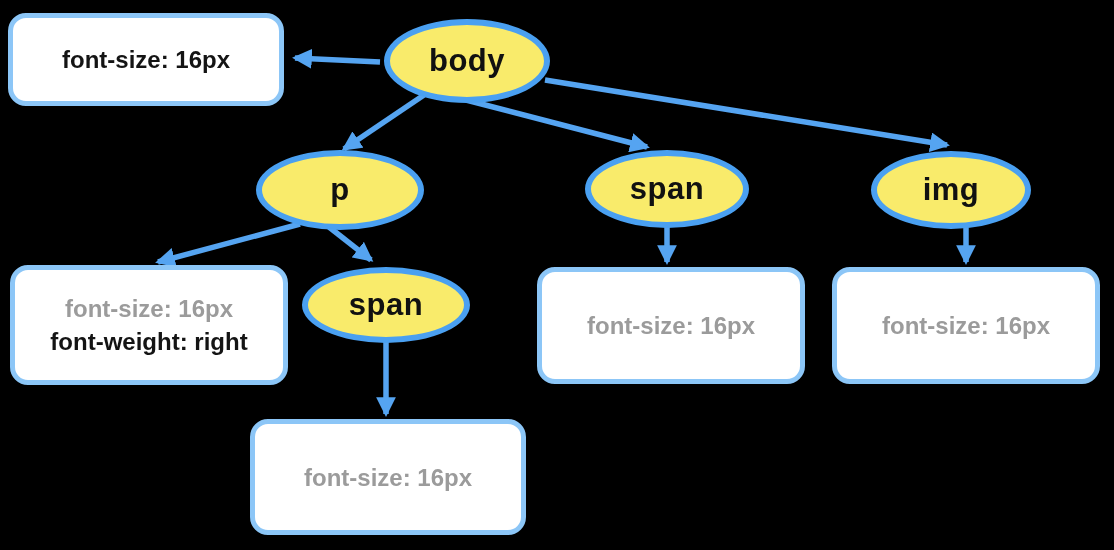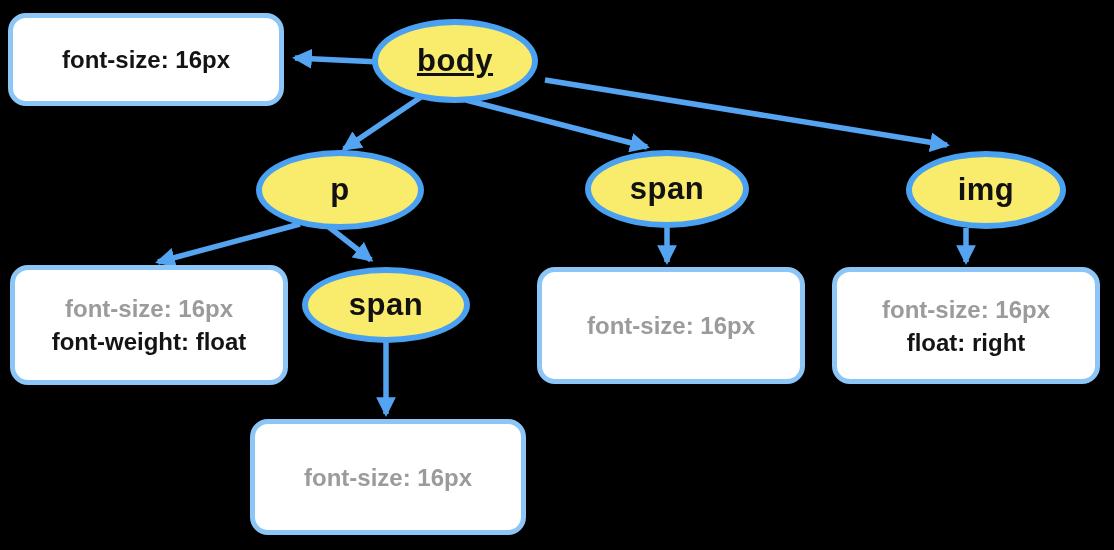--- a/index.html
+++ b/index.html
@@ -55,24 +55,24 @@
     justify-content: center;
     font-weight: bold;
     font-size: 24px;
     color: #141414;
     line-height: 33px;
     text-align: center;
   }
   .stylebox .muted { color: #9B9B9B; }
 
   
-  .node-body  { left: 372px; top: 19px;  width: 166px; height: 84px; text-decoration: underline; }
+  .node-body  { left: 384px; top: 19px;  width: 166px; height: 84px; }
   .node-p     { left: 256px; top: 150px; width: 168px; height: 80px; }
   .node-span-b{ left: 585px; top: 150px; width: 164px; height: 78px; }
-  .node-img   { left: 906px; top: 151px; width: 160px; height: 78px; }
+  .node-img   { left: 871px; top: 151px; width: 160px; height: 78px; }
   .node-span-p{ left: 302px; top: 267px; width: 168px; height: 76px; }
 
   
   .box-body   { left: 8px;   top: 13px;  width: 276px; height: 93px;  }
   .box-p      { left: 10px;  top: 265px; width: 278px; height: 120px; }
   .box-span-p { left: 250px; top: 419px; width: 276px; height: 116px; }
   .box-span-b { left: 537px; top: 267px; width: 268px; height: 117px; }
   .box-img    { left: 832px; top: 267px; width: 268px; height: 117px; }
 </style>
 </head>
@@ -96,34 +96,33 @@
     <path class="edge" d="M 667,227 L 667,262" marker-end="url(#arrow)"></path>
     <path class="edge" d="M 966,228 L 966,262" marker-end="url(#arrow)"></path>
   </svg>
 
   <div class="stylebox box-body">
     <span>font-size: 16px</span>
   </div>
 
   <div class="stylebox box-p">
     <span class="muted">font-size: 16px</span>
-    <span>font-weight: float</span>
+    <span>font-weight: right</span>
   </div>
 
   <div class="stylebox box-span-p">
     <span class="muted">font-size: 16px</span>
   </div>
 
   <div class="stylebox box-span-b">
     <span class="muted">font-size: 16px</span>
   </div>
 
   <div class="stylebox box-img">
     <span class="muted">font-size: 16px</span>
-    <span>float: right</span>
   </div>
 
   <div class="node node-body">
     <span>body</span>
   </div>
 
   <div class="node node-p">
     <span>p</span>
   </div>
 

